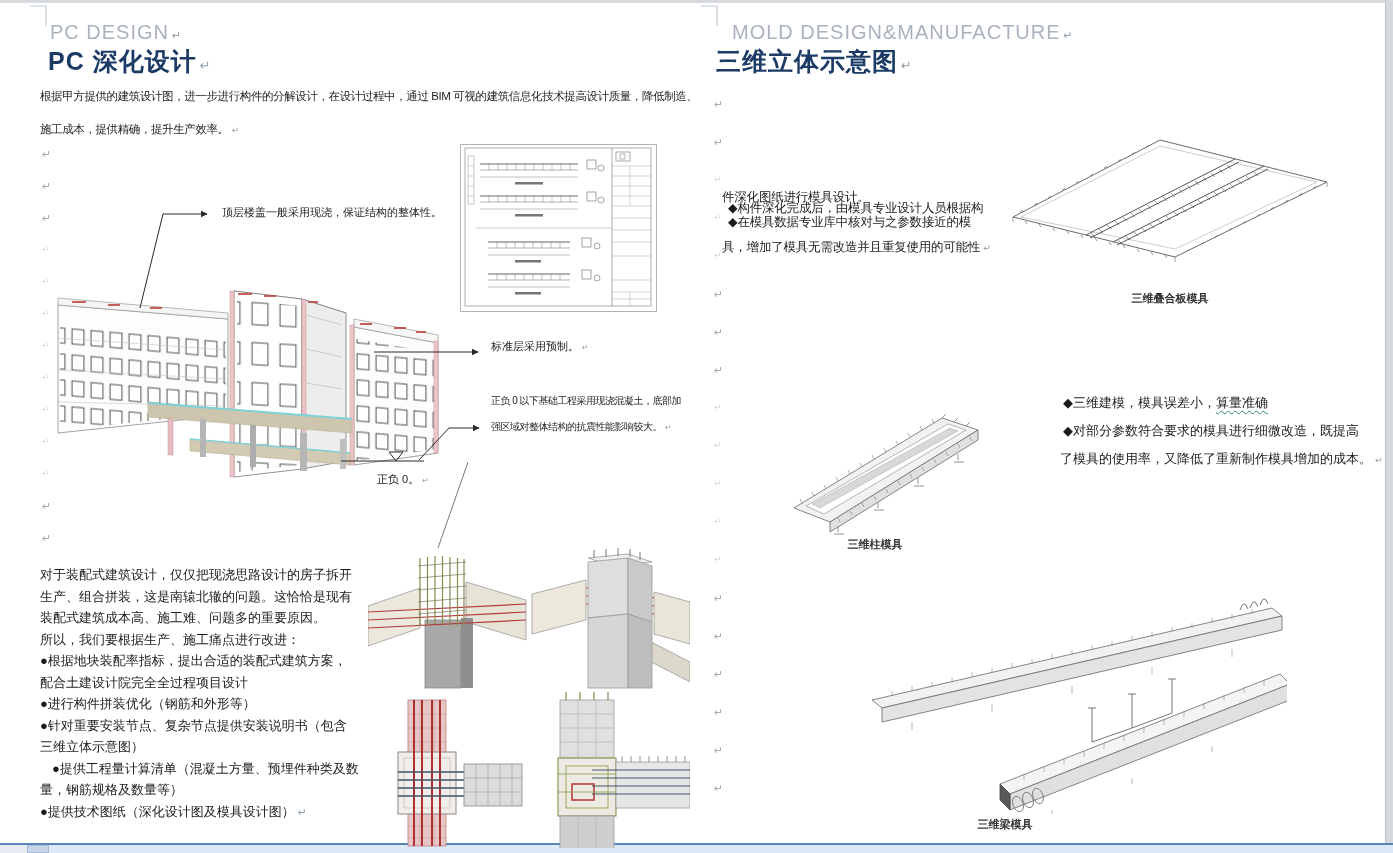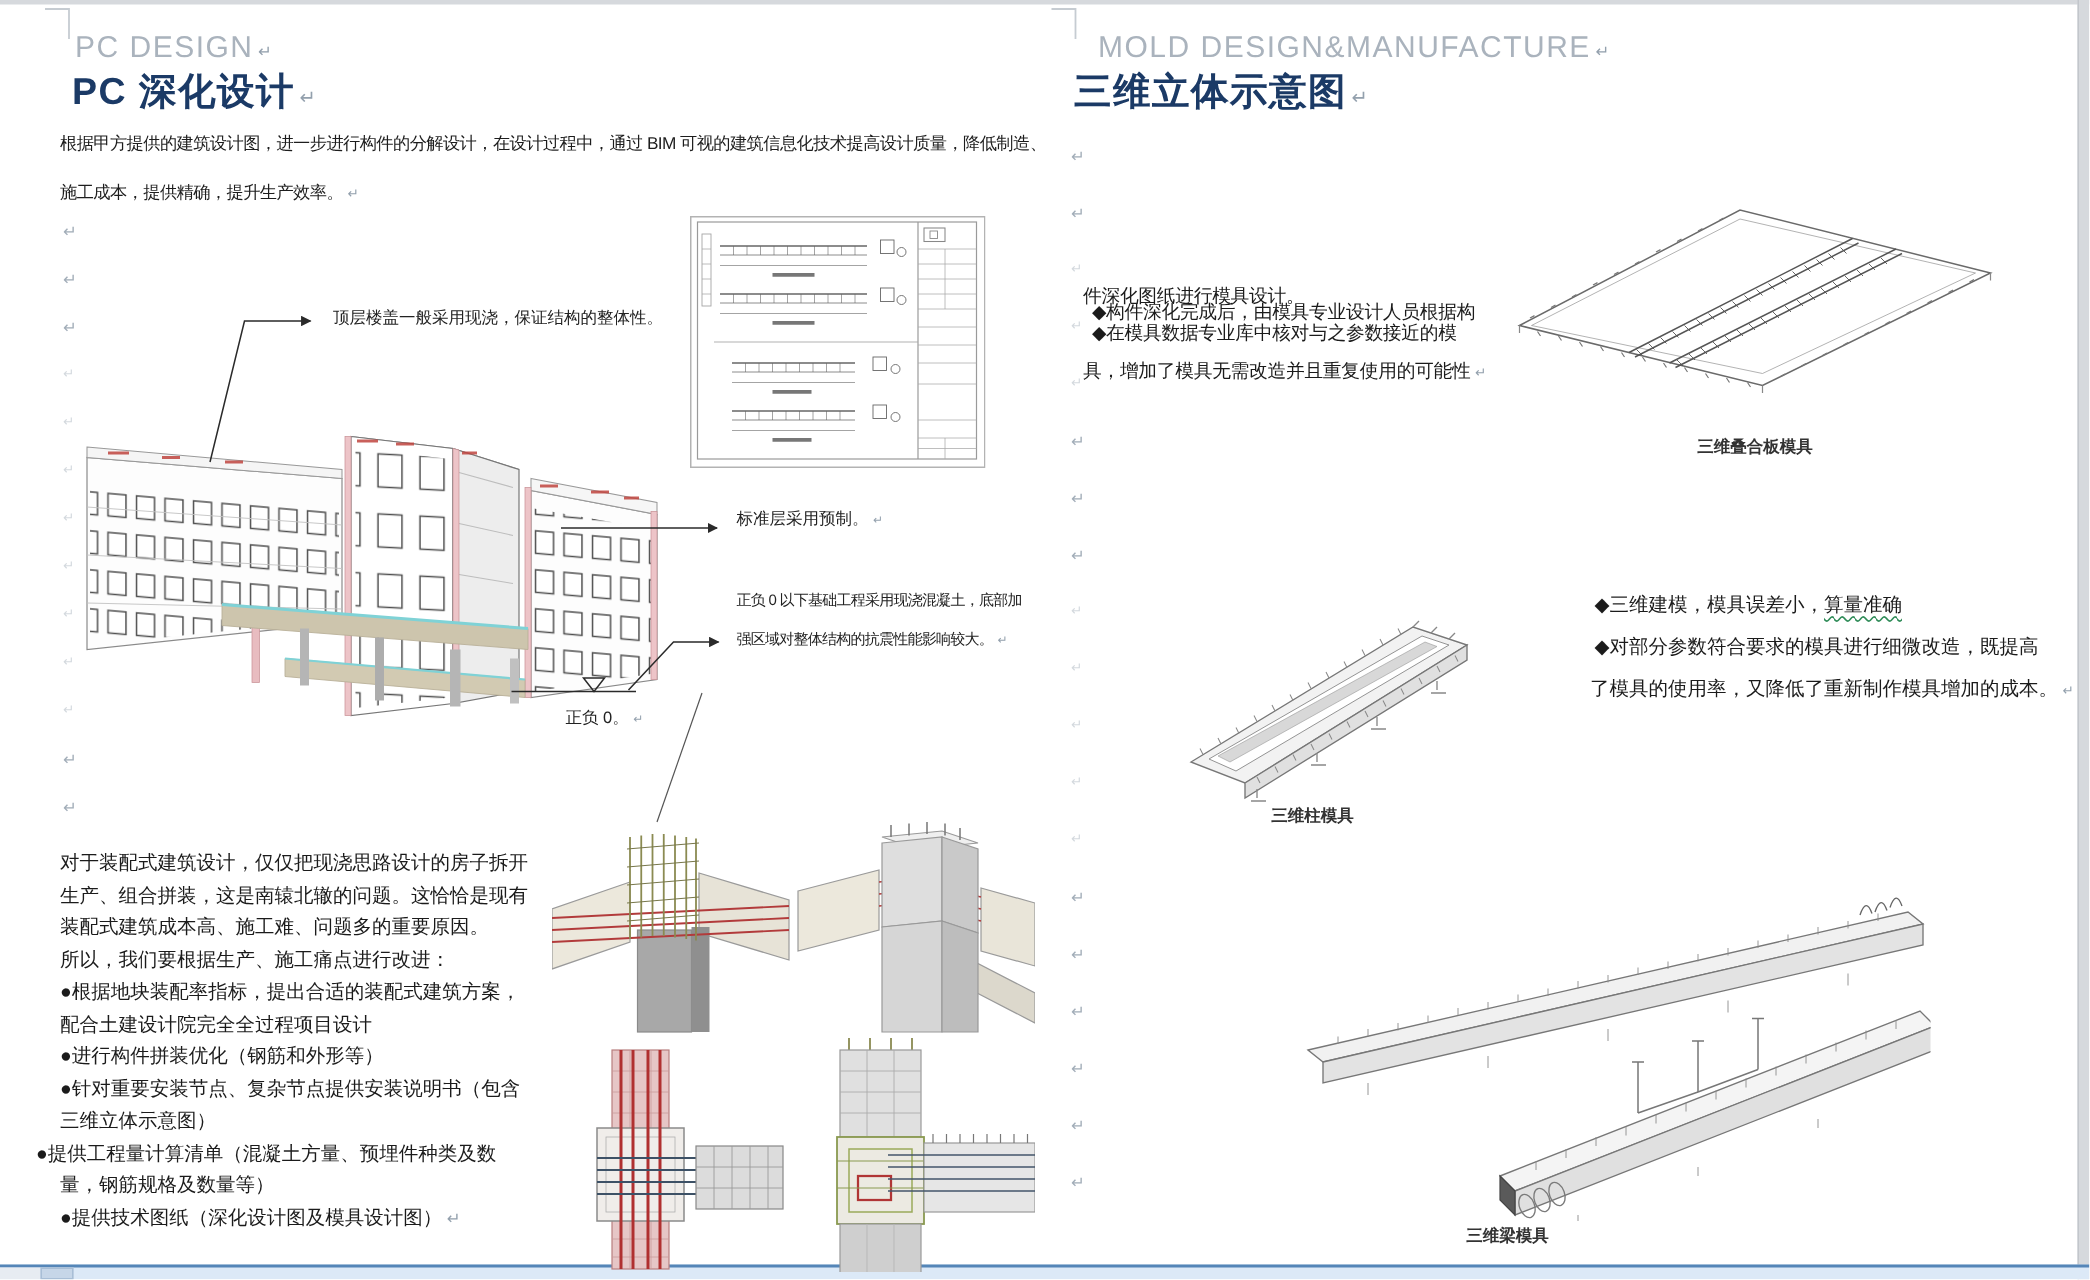--- a/index.html
+++ b/index.html
@@ -81,21 +81,21 @@
   <div class="t body-line" style="left:40px;top:588.5px;">生产、组合拼装，这是南辕北辙的问题。这恰恰是现有</div>
   <div class="t body-line" style="left:40px;top:610px;">装配式建筑成本高、施工难、问题多的重要原因。</div>
   <div class="t body-line" style="left:40px;top:631.5px;font-family:Liberation Serif, serif;">所以，我们要根据生产、施工痛点进行改进：</div>
   <div class="t body-line" style="left:40px;top:653px;">●根据地块装配率指标，提出合适的装配式建筑方案，</div>
   <div class="t body-line" style="left:40px;top:674.5px;">
     <span>配合土建设计院完</span><span class="wr">全全</span><span>过程项目设计</span>
   </div>
   <div class="t body-line" style="left:40px;top:696px;">●进行构件拼装优化（钢筋和外形等）</div>
   <div class="t body-line" style="left:40px;top:717.5px;">●针对重要安装节点、复杂节点提供安装说明书（包含</div>
   <div class="t body-line" style="left:40px;top:739px;">三维立体示意图）</div>
-  <div class="t body-line" style="left:24px;top:760.5px;">●提供工程量计算清单（混凝土方量、预埋件种类及数</div>
+  <div class="t body-line" style="left:52px;top:760.5px;">●提供工程量计算清单（混凝土方量、预埋件种类及数</div>
   <div class="t body-line" style="left:40px;top:782px;">量，钢筋规格及数量等）</div>
   <div class="t body-line" style="left:40px;top:803.5px;">
     <span>●提供技术图纸（深化设计图及模具设计图）</span><span class="pm-inline">↵</span>
   </div>
 
   <div class="t kicker" style="left:716px;top:20px;margin-left:16px;">
     <span>MOLD DESIGN&amp;MANUFACTURE</span><span class="pm-inline">↵</span>
   </div>
   <div class="t doctitle" style="left:716px;top:46px;">
     <span>三维立体示意图</span><span class="pm-inline" style="font-size:13px;">↵</span>

